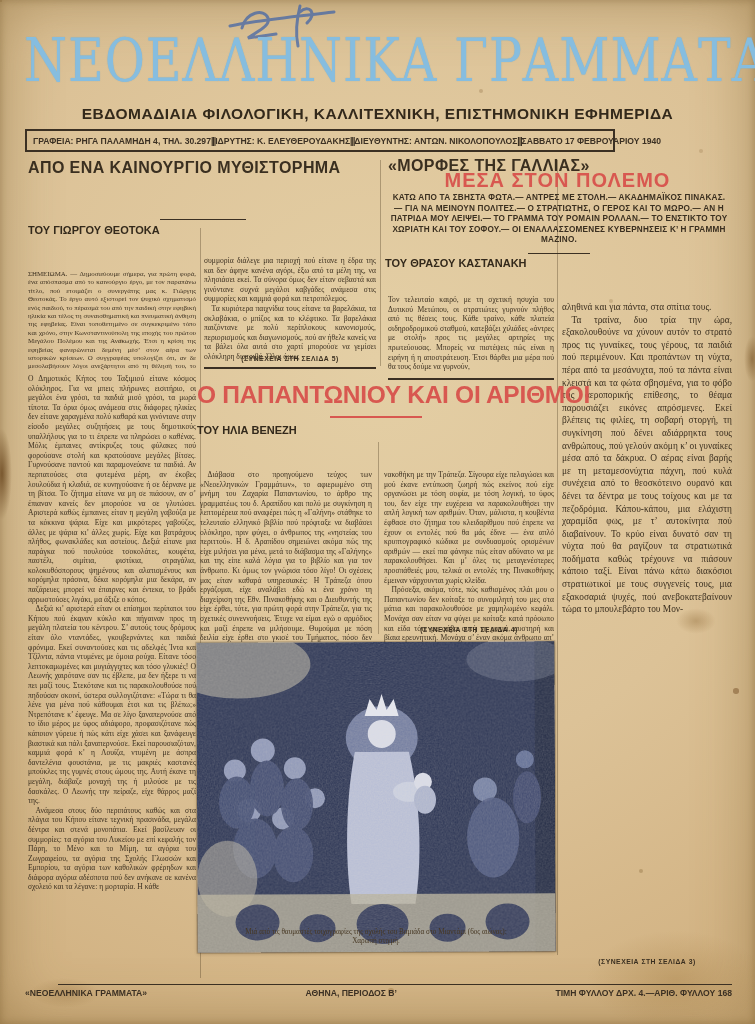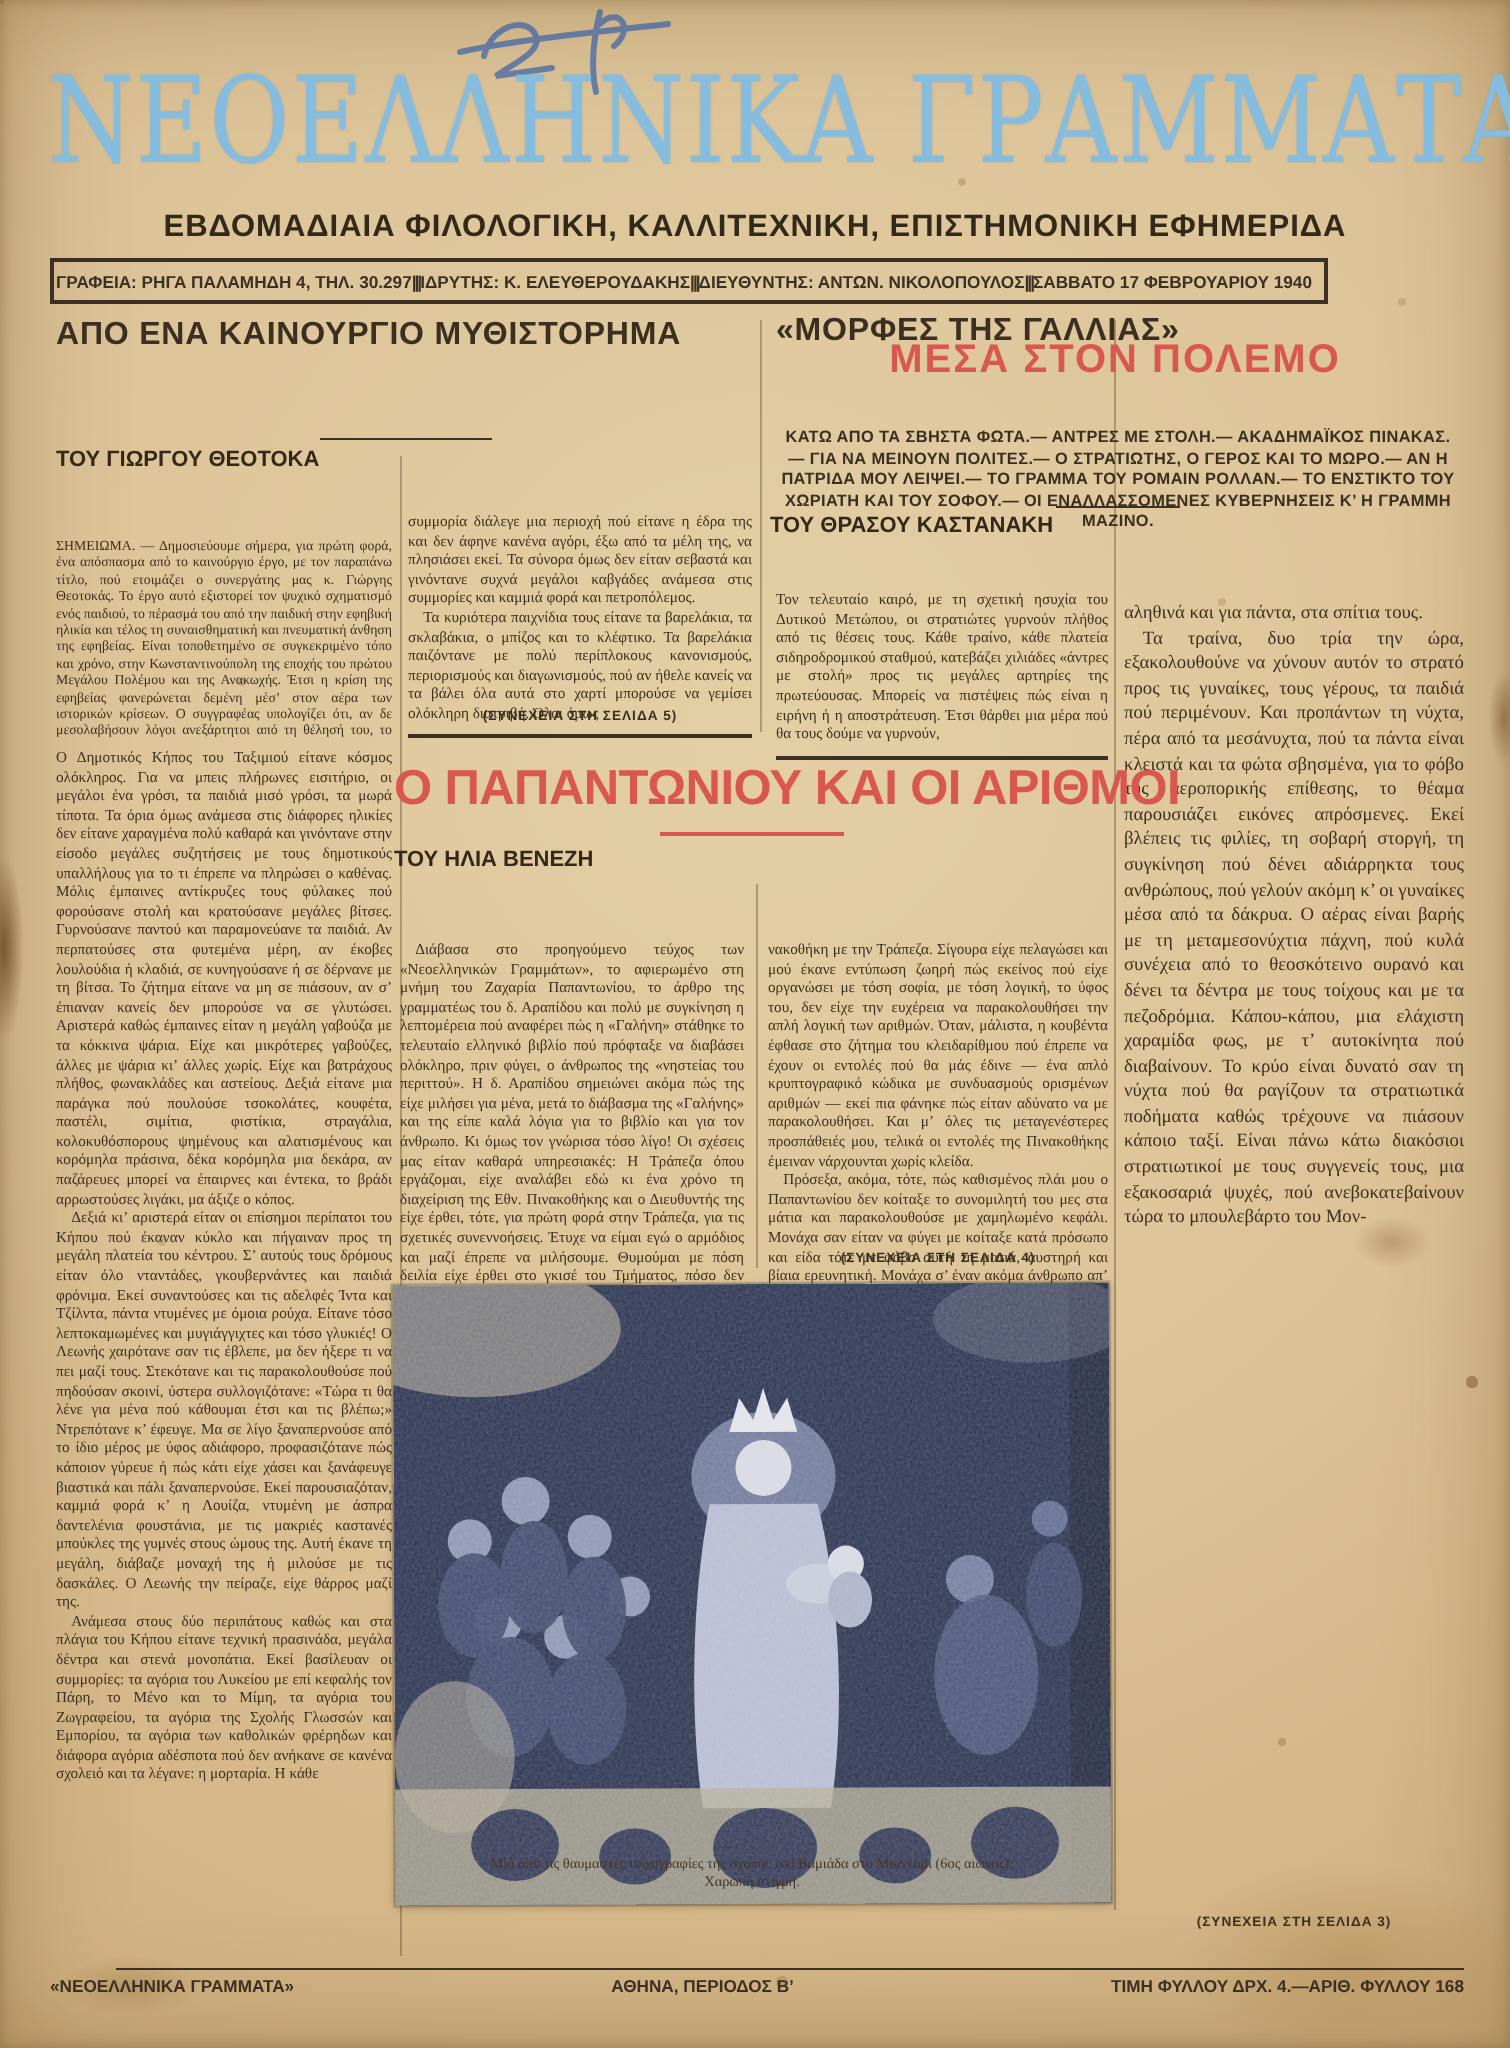--- a/index.html
+++ b/index.html
@@ -19,22 +19,22 @@
     color:#86bddf;letter-spacing:1px;transform:scaleY(1.22);transform-origin:top;
     text-shadow:0 0 1px rgba(110,160,190,.6);
     white-space:nowrap;
   }
   .mast-sub{
     top:105px;left:24px;width:707px;text-align:center;
     font-family:"Liberation Sans",sans-serif;font-weight:bold;font-size:15.5px;
     letter-spacing:.5px;color:#33291b;white-space:nowrap;
   }
   .infobar{
-    top:129px;left:25px;width:639px;height:23px;box-sizing:border-box;
-    border:2px solid #3b3023;display:flex;align-items:center;justify-content:flex-end;
+    top:129px;left:25px;width:590px;height:23px;box-sizing:border-box;
+    border:2px solid #3b3023;display:flex;align-items:center;justify-content:flex-start;
     padding:0 6px;font-family:"Liberation Sans",sans-serif;font-weight:bold;font-size:8.6px;
     color:#3b3023;white-space:nowrap;
   }
   .infobar .sep{color:#3b3023;letter-spacing:-1px;}
   
   .kicker{font-family:"Liberation Sans",sans-serif;font-weight:bold;font-size:16px;color:#3a2f20;letter-spacing:.4px;white-space:nowrap;}
   .red-head{font-family:"Liberation Sans",sans-serif;font-weight:bold;color:#d85850;text-align:center;}
   .byline{font-family:"Liberation Sans",sans-serif;font-weight:bold;font-size:11px;color:#33291b;white-space:nowrap;}
   .rule{border-top:1.6px solid #3b3023;}
   .rule-red{border-top:2.4px double #d85850;}
@@ -121,21 +121,21 @@
   <div class="abs col t-sm" style="left:28px;top:346px;width:168px;height:632px;">Ο Δημοτικός Κήπος του Ταξιμιού είτανε κόσμος ολόκληρος. Για να μπεις πλήρωνες εισιτήριο, οι μεγάλοι ένα γρόσι, τα παιδιά μισό γρόσι, τα μωρά τίποτα. Τα όρια όμως ανάμεσα στις διάφορες ηλικίες δεν είτανε χαραγμένα πολύ καθαρά και γινόντανε στην είσοδο μεγάλες συζητήσεις με τους δημοτικούς υπαλλήλους για το τι έπρεπε να πληρώσει ο καθένας. Μόλις έμπαινες αντίκρυζες τους φύλακες πού φορούσανε στολή και κρατούσανε μεγάλες βίτσες. Γυρνούσανε παντού και παραμονεύανε τα παιδιά. Αν περπατούσες στα φυτεμένα μέρη, αν έκοβες λουλούδια ή κλαδιά, σε κυνηγούσανε ή σε δέρνανε με τη βίτσα. Το ζήτημα είτανε να μη σε πιάσουν, αν σ’ έπιαναν κανείς δεν μπορούσε να σε γλυτώσει. Αριστερά καθώς έμπαινες είταν η μεγάλη γαβούζα με τα κόκκινα ψάρια. Είχε και μικρότερες γαβούζες, άλλες με ψάρια κι’ άλλες χωρίς. Είχε και βατράχους πλήθος, φωνακλάδες και αστείους. Δεξιά είτανε μια παράγκα πού πουλούσε τσοκολάτες, κουφέτα, παστέλι, σιμίτια, φιστίκια, στραγάλια, κολοκυθόσπορους ψημένους και αλατισμένους και κορόμηλα πράσινα, δέκα κορόμηλα μια δεκάρα, αν παζάρευες μπορεί να έπαιρνες και έντεκα, το βράδι αρρωστούσες λιγάκι, μα άξιζε ο κόπος.
  Δεξιά κι’ αριστερά είταν οι επίσημοι περίπατοι του Κήπου πού έκαναν κύκλο και πήγαιναν προς τη μεγάλη πλατεία του κέντρου. Σ’ αυτούς τους δρόμους είταν όλο νταντάδες, γκουβερνάντες και παιδιά φρόνιμα. Εκεί συναντούσες και τις αδελφές Ίντα και Τζίλντα, πάντα ντυμένες με όμοια ρούχα. Είτανε τόσο λεπτοκαμωμένες και μυγιάγγιχτες και τόσο γλυκιές! Ο Λεωνής χαιρότανε σαν τις έβλεπε, μα δεν ήξερε τι να πει μαζί τους. Στεκότανε και τις παρακολουθούσε πού πηδούσαν σκοινί, ύστερα συλλογιζότανε: «Τώρα τι θα λένε για μένα πού κάθουμαι έτσι και τις βλέπω;» Ντρεπότανε κ’ έφευγε. Μα σε λίγο ξαναπερνούσε από το ίδιο μέρος με ύφος αδιάφορο, προφασιζότανε πώς κάποιον γύρευε ή πώς κάτι είχε χάσει και ξανάφευγε βιαστικά και πάλι ξαναπερνούσε. Εκεί παρουσιαζόταν, καμμιά φορά κ’ η Λουίζα, ντυμένη με άσπρα δαντελένια φουστάνια, με τις μακριές καστανές μπούκλες της γυμνές στους ώμους της. Αυτή έκανε τη μεγάλη, διάβαζε μοναχή της ή μιλούσε με τις δασκάλες. Ο Λεωνής την πείραζε, είχε θάρρος μαζί της.
  Ανάμεσα στους δύο περιπάτους καθώς και στα πλάγια του Κήπου είτανε τεχνική πρασινάδα, μεγάλα δέντρα και στενά μονοπάτια. Εκεί βασίλευαν οι συμμορίες: τα αγόρια του Λυκείου με επί κεφαλής τον Πάρη, το Μένο και το Μίμη, τα αγόρια του Ζωγραφείου, τα αγόρια της Σχολής Γλωσσών και Εμπορίου, τα αγόρια των καθολικών φρέρηδων και διάφορα αγόρια αδέσποτα πού δεν ανήκανε σε κανένα σχολειό και τα λέγανε: η μορταρία. Η κάθε</div>
   <div class="abs col t-sm" style="left:204px;top:228px;width:172px;height:124px;">συμμορία διάλεγε μια περιοχή πού είτανε η έδρα της και δεν άφηνε κανένα αγόρι, έξω από τα μέλη της, να πλησιάσει εκεί. Τα σύνορα όμως δεν είταν σεβαστά και γινόντανε συχνά μεγάλοι καβγάδες ανάμεσα στις συμμορίες και καμμιά φορά και πετροπόλεμος.
  Τα κυριότερα παιχνίδια τους είτανε τα βαρελάκια, τα σκλαβάκια, ο μπίζος και το κλέφτικο. Τα βαρελάκια παιζόντανε με πολύ περίπλοκους κανονισμούς, περιορισμούς και διαγωνισμούς, πού αν ήθελε κανείς να τα βάλει όλα αυτά στο χαρτί μπορούσε να γεμίσει ολόκληρη διατριβή. Όλοι όμως</div>
   <div class="abs cont" style="left:204px;top:355px;width:172px;">(ΣΥΝΕΧΕΙΑ ΣΤΗ ΣΕΛΙΔΑ 5)</div>
   <div class="abs rule" style="left:204px;top:367px;width:172px;border-top-width:2.2px;"></div>
 
   <div class="abs kicker" style="left:388px;top:157px;">«ΜΟΡΦΕΣ ΤΗΣ ΓΑΛΛΙΑΣ»</div>
   <div class="abs red-head" style="left:385px;top:169px;width:345px;font-size:20px;letter-spacing:1px;">ΜΕΣΑ ΣΤΟΝ ΠΟΛΕΜΟ</div>
-  <div class="abs deck" style="left:390px;top:214px;width:338px;">ΚΑΤΩ ΑΠΟ ΤΑ ΣΒΗΣΤΑ ΦΩΤΑ.— ΑΝΤΡΕΣ ΜΕ ΣΤΟΛΗ.— ΑΚΑΔΗΜΑΪΚΟΣ ΠΙΝΑΚΑΣ.— ΓΙΑ ΝΑ ΜΕΙΝΟΥΝ ΠΟΛΙΤΕΣ.— Ο ΣΤΡΑΤΙΩΤΗΣ, Ο ΓΕΡΟΣ ΚΑΙ ΤΟ ΜΩΡΟ.— ΑΝ Η ΠΑΤΡΙΔΑ ΜΟΥ ΛΕΙΨΕΙ.— ΤΟ ΓΡΑΜΜΑ ΤΟΥ ΡΟΜΑΙΝ ΡΟΛΛΑΝ.— ΤΟ ΕΝΣΤΙΚΤΟ ΤΟΥ ΧΩΡΙΑΤΗ ΚΑΙ ΤΟΥ ΣΟΦΟΥ.— ΟΙ ΕΝΑΛΛΑΣΣΟΜΕΝΕΣ ΚΥΒΕΡΝΗΣΕΙΣ Κ’ Η ΓΡΑΜΜΗ ΜΑΖΙΝΟ.</div>
+  <div class="abs deck" style="left:390px;top:193px;width:338px;">ΚΑΤΩ ΑΠΟ ΤΑ ΣΒΗΣΤΑ ΦΩΤΑ.— ΑΝΤΡΕΣ ΜΕ ΣΤΟΛΗ.— ΑΚΑΔΗΜΑΪΚΟΣ ΠΙΝΑΚΑΣ.— ΓΙΑ ΝΑ ΜΕΙΝΟΥΝ ΠΟΛΙΤΕΣ.— Ο ΣΤΡΑΤΙΩΤΗΣ, Ο ΓΕΡΟΣ ΚΑΙ ΤΟ ΜΩΡΟ.— ΑΝ Η ΠΑΤΡΙΔΑ ΜΟΥ ΛΕΙΨΕΙ.— ΤΟ ΓΡΑΜΜΑ ΤΟΥ ΡΟΜΑΙΝ ΡΟΛΛΑΝ.— ΤΟ ΕΝΣΤΙΚΤΟ ΤΟΥ ΧΩΡΙΑΤΗ ΚΑΙ ΤΟΥ ΣΟΦΟΥ.— ΟΙ ΕΝΑΛΛΑΣΣΟΜΕΝΕΣ ΚΥΒΕΡΝΗΣΕΙΣ Κ’ Η ΓΡΑΜΜΗ ΜΑΖΙΝΟ.</div>
   <div class="abs rule" style="left:528px;top:253px;width:62px;"></div>
   <div class="abs byline" style="left:385px;top:257px;width:347px;">ΤΟΥ ΘΡΑΣΟΥ ΚΑΣΤΑΝΑΚΗ</div>
   <div class="abs col t-sm" style="left:388px;top:267px;width:166px;height:106px;">Τον τελευταίο καιρό, με τη σχετική ησυχία του Δυτικού Μετώπου, οι στρατιώτες γυρνούν πλήθος από τις θέσεις τους. Κάθε τραίνο, κάθε πλατεία σιδηροδρομικού σταθμού, κατεβάζει χιλιάδες «άντρες με στολή» προς τις μεγάλες αρτηρίες της πρωτεύουσας. Μπορείς να πιστέψεις πώς είναι η ειρήνη ή η αποστράτευση. Έτσι θάρθει μια μέρα πού θα τους δούμε να γυρνούν,</div>
   <div class="abs rule" style="left:388px;top:378px;width:166px;border-top-width:2.2px;"></div>
   <div class="abs col t-md" style="left:562px;top:273px;width:170px;height:680px;">αληθινά και για πάντα, στα σπίτια τους.
  Τα τραίνα, δυο τρία την ώρα, εξακολουθούνε να χύνουν αυτόν το στρατό προς τις γυναίκες, τους γέρους, τα παιδιά πού περιμένουν. Και προπάντων τη νύχτα, πέρα από τα μεσάνυχτα, πού τα πάντα είναι κλειστά και τα φώτα σβησμένα, για το φόβο της αεροπορικής επίθεσης, το θέαμα παρουσιάζει εικόνες απρόσμενες. Εκεί βλέπεις τις φιλίες, τη σοβαρή στοργή, τη συγκίνηση πού δένει αδιάρρηκτα τους ανθρώπους, πού γελούν ακόμη κ’ οι γυναίκες μέσα από τα δάκρυα. Ο αέρας είναι βαρής με τη μεταμεσονύχτια πάχνη, πού κυλά συνέχεια από το θεοσκότεινο ουρανό και δένει τα δέντρα με τους τοίχους και με τα πεζοδρόμια. Κάπου-κάπου, μια ελάχιστη χαραμίδα φως, με τ’ αυτοκίνητα πού διαβαίνουν. Το κρύο είναι δυνατό σαν τη νύχτα πού θα ραγίζουν τα στρατιωτικά ποδήματα καθώς τρέχουνε να πιάσουν κάποιο ταξί. Είναι πάνω κάτω διακόσιοι στρατιωτικοί με τους συγγενείς τους, μια εξακοσαριά ψυχές, πού ανεβοκατεβαίνουν τώρα το μπουλεβάρτο του Μον-</div>
   <div class="abs cont" style="left:562px;top:958px;width:170px;">(ΣΥΝΕΧΕΙΑ ΣΤΗ ΣΕΛΙΔΑ 3)</div>
 
   <div class="abs red-head" style="left:197px;top:381px;width:358px;font-size:24.5px;letter-spacing:-0.3px;white-space:nowrap;">Ο ΠΑΠΑΝΤΩΝΙΟΥ ΚΑΙ ΟΙ ΑΡΙΘΜΟΙ</div>
   <div class="abs rule-red" style="left:330px;top:416px;width:92px;"></div>

